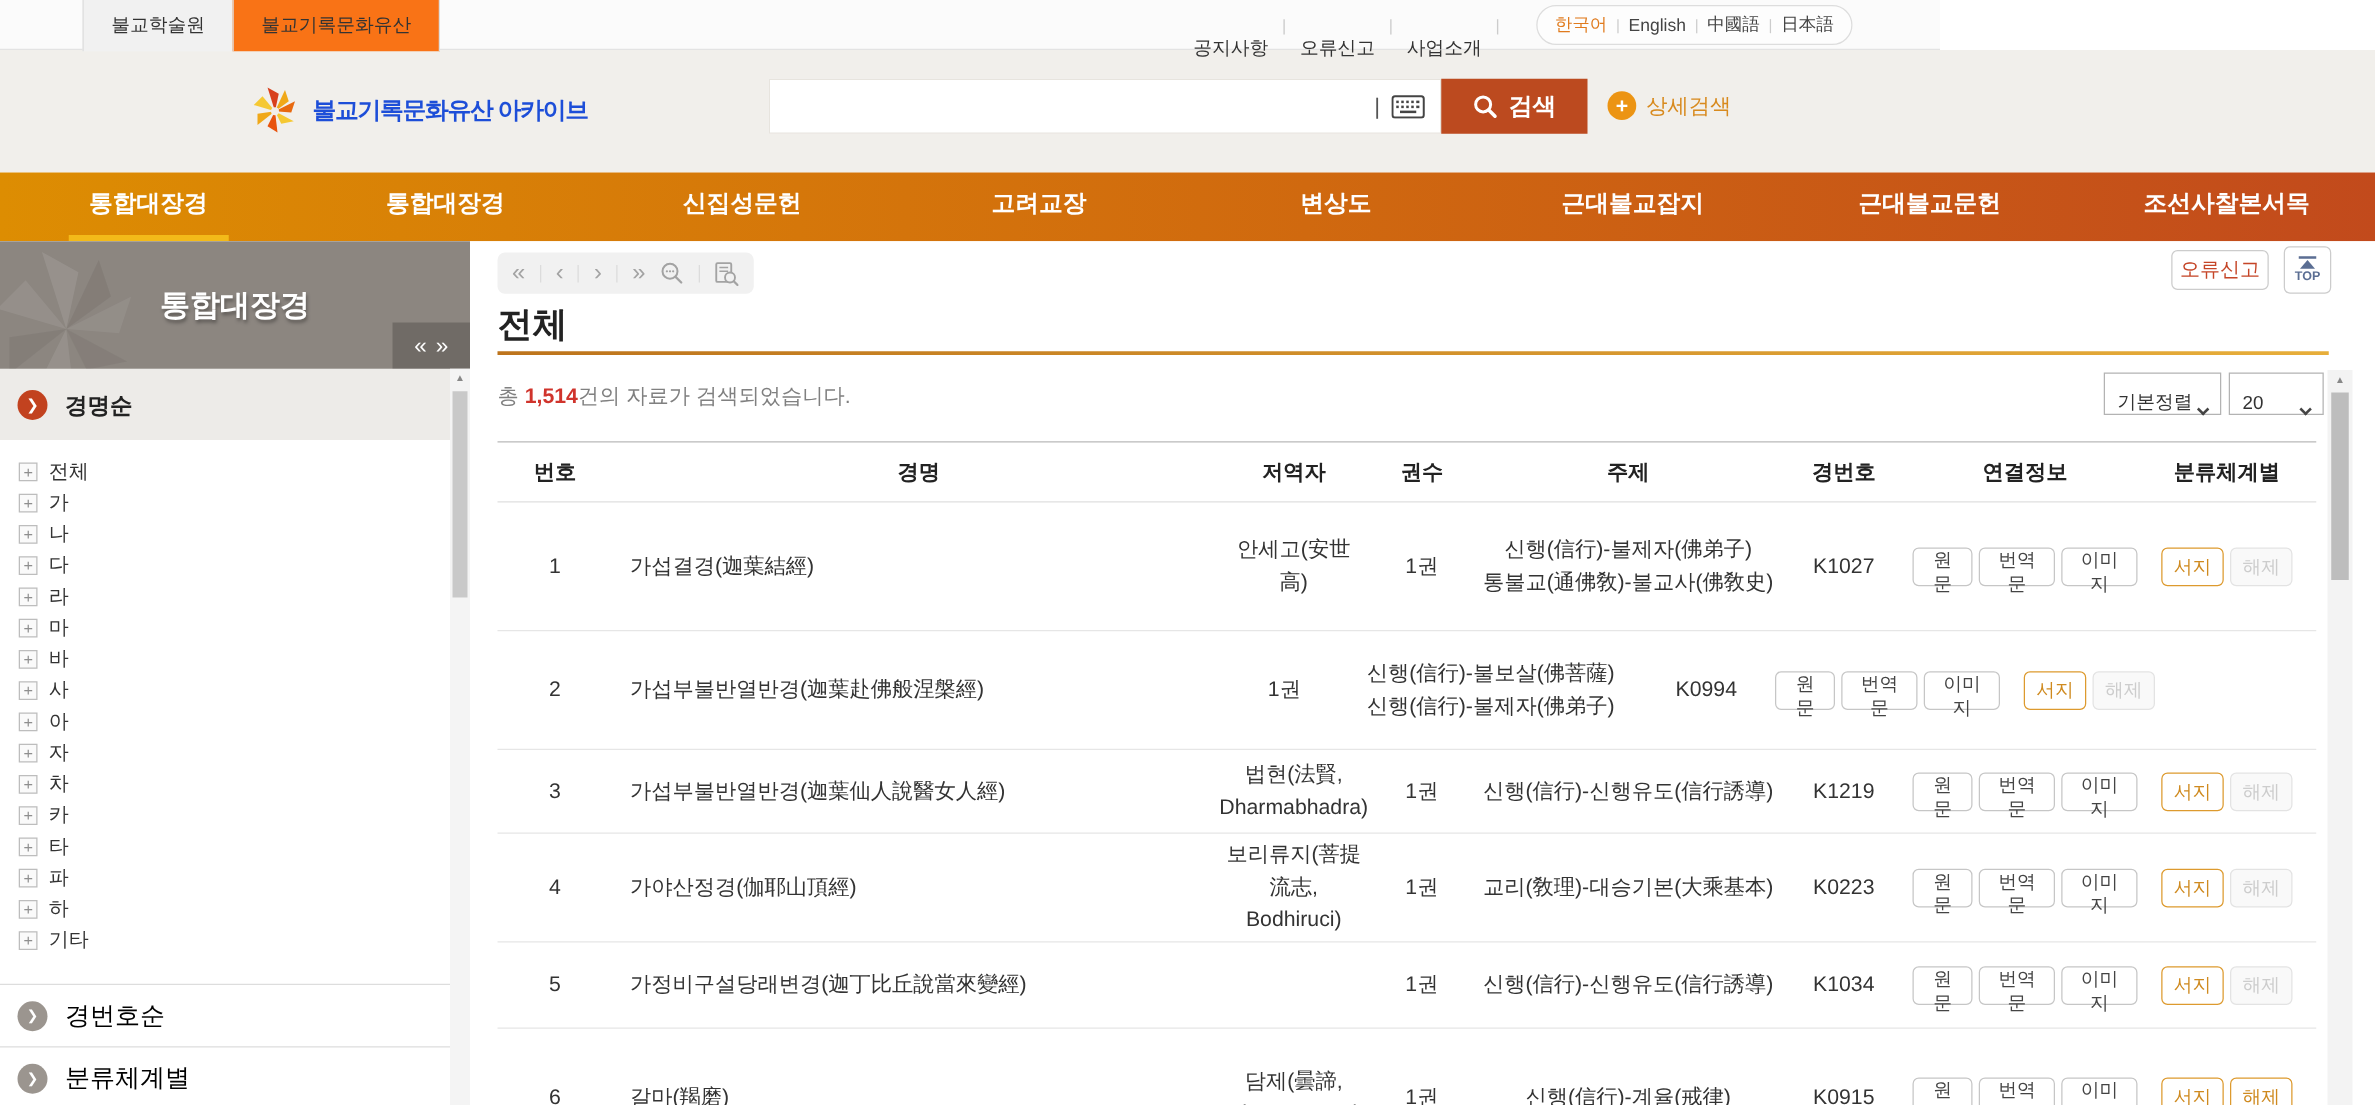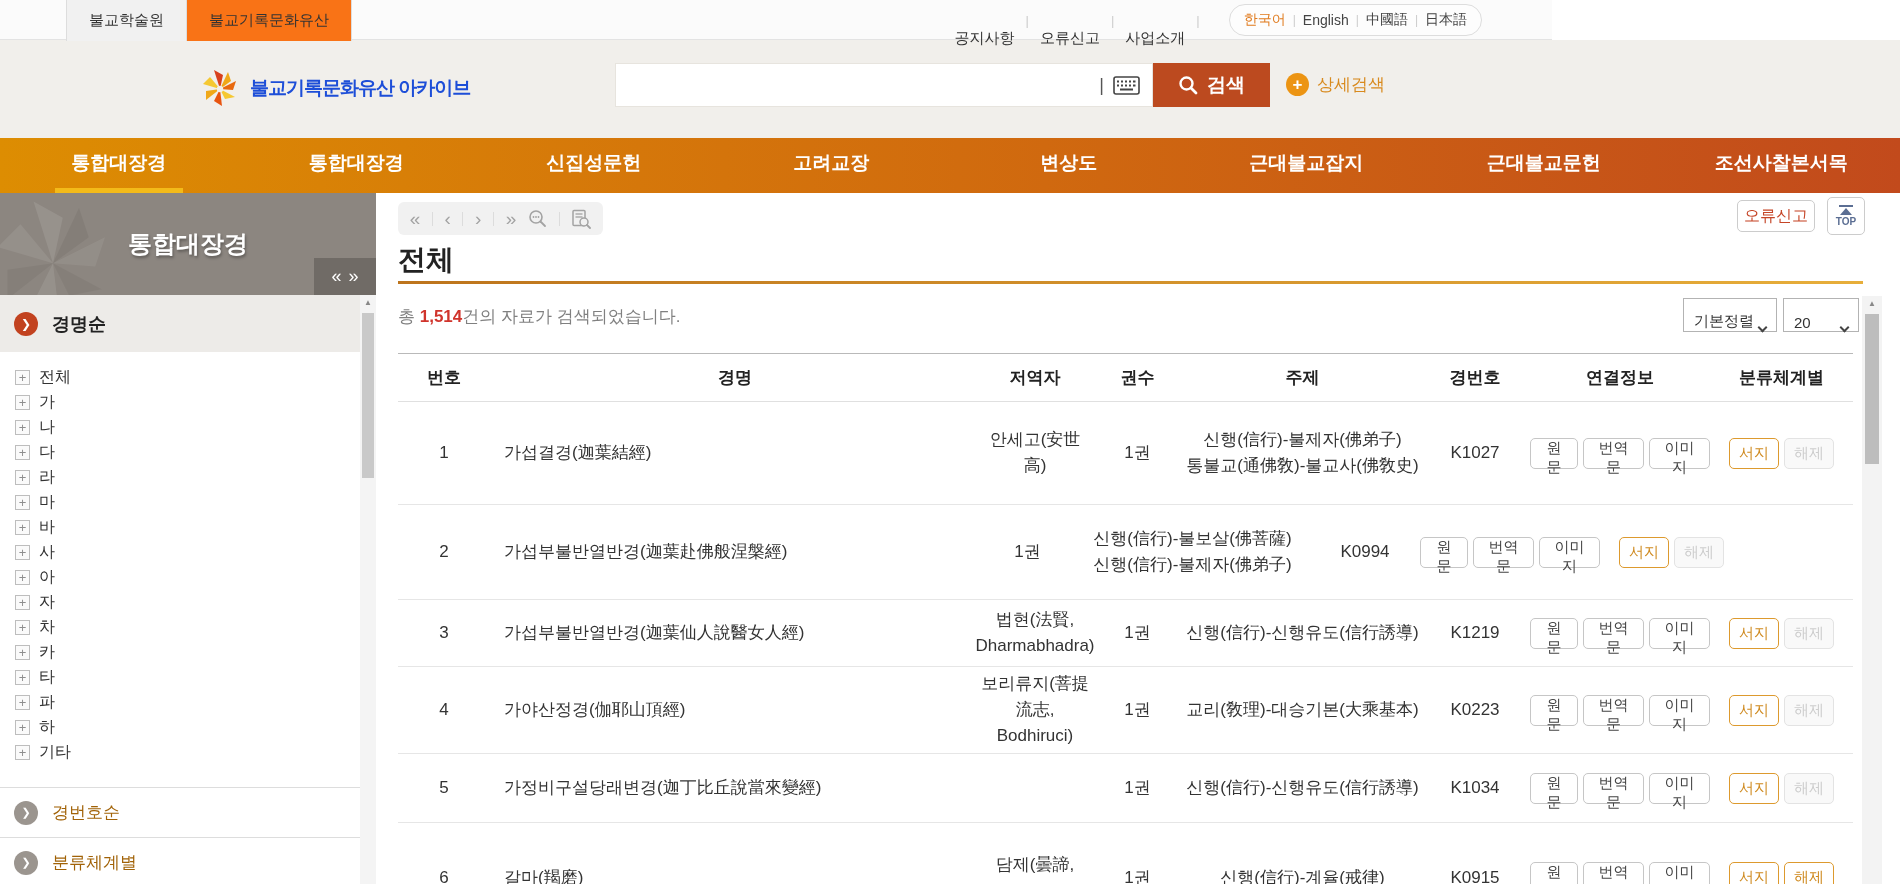--- a/index.html
+++ b/index.html
@@ -67,21 +67,21 @@
   .tree-item { height:25px; display:flex; align-items:center; gap:9px;
     font-size:16px; color:#333; cursor:pointer; }
   .plus-box { width:15px; height:15px; border:1px solid #bdbdbd; background:#fafafa;
     color:#8e8e8e; font-size:13px; line-height:13px; display:flex; align-items:center;
     justify-content:center; flex:0 0 15px; }
   .side-rows { margin-top:22px; width:360px; }
   .side-row { height:50px; border-top:1px solid #ddd; display:flex; align-items:center;
     gap:14px; padding-left:14px; cursor:pointer; }
   .gray-circle { width:24px; height:24px; border-radius:50%; background:#9b958f; color:#fff;
     font-size:11px; font-weight:bold; display:flex; align-items:center; justify-content:center; }
-  .side-row-label { font-size:17px; color:#a16207; }
+  .side-row-label { font-size:20px; color:#000000; }
   .side-scroll { position:absolute; right:0; top:102px; width:16px; bottom:0; background:#f4f4f4; }
   .scroll-arr { height:16px; text-align:center; font-size:8px; line-height:16px; color:#888; cursor:pointer; }
   .side-thumb { position:absolute; left:2px; top:18px; width:12px; height:165px; background:#c9c9c9; cursor:pointer; }
 
   
   .content { position:absolute; left:376px; top:193px; right:0; bottom:0; background:#fff; }
   .toolbar { position:absolute; left:22px; top:9px; width:205px; height:33px; background:#f1f1f1;
     border-radius:6px; display:flex; align-items:center; justify-content:space-evenly; color:#a3a3a3; }
   .tb-glyph { font-size:19px; line-height:1; cursor:pointer; }
   .tb-sep { width:1px; height:14px; background:#dcdcdc; }

